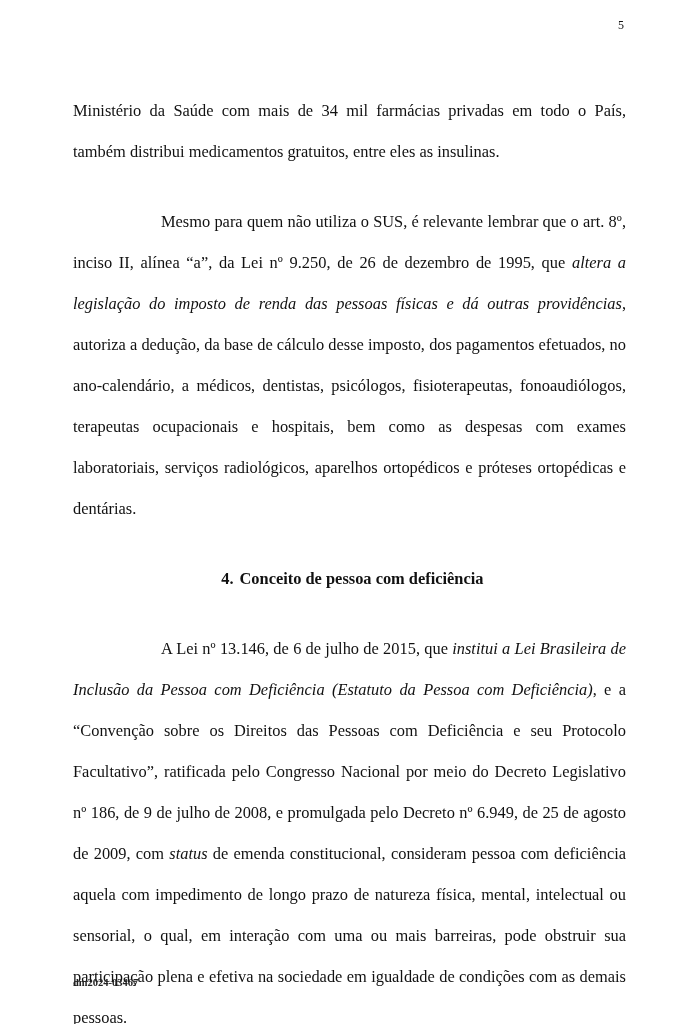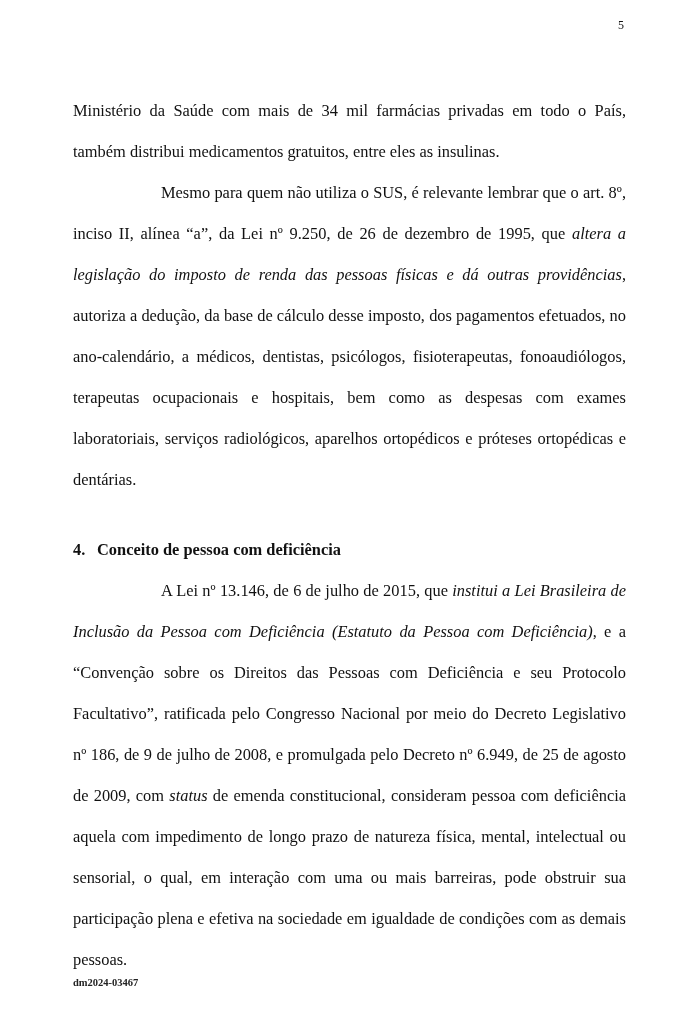--- a/index.html
+++ b/index.html
@@ -30,24 +30,26 @@
       line-height: 41px;
     }
     .para {
       margin: 0;
       text-align: justify;
     }
     .indent {
       text-indent: 88px;
     }
     .gap {
+      margin-top: 29px;
     }
     .heading {
       font-weight: bold;
       margin: 29px 0 0 0;
+      text-align: center;
     }
     .heading .num {
       display: inline-block;
       width: 24px;
     }
     i, .it { font-style: italic; }
     b, .bd { font-weight: normal; }
     .footer-code {
       position: absolute;
       left: 73px;

